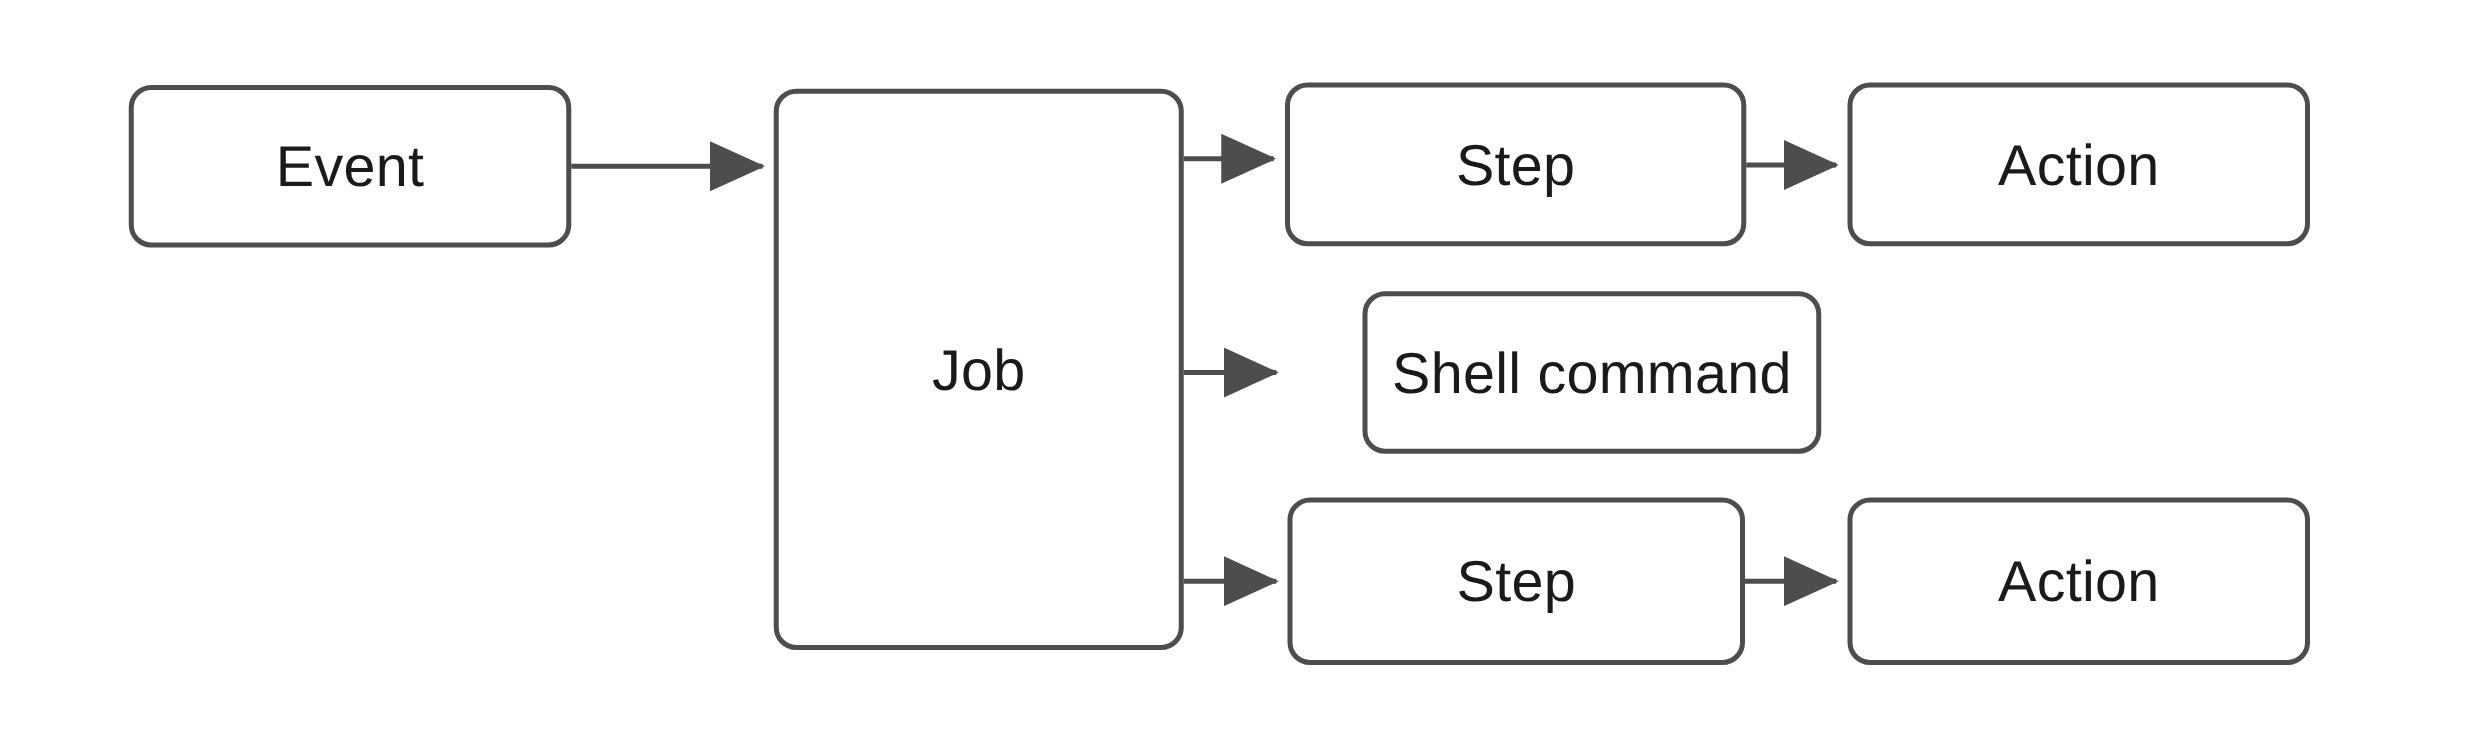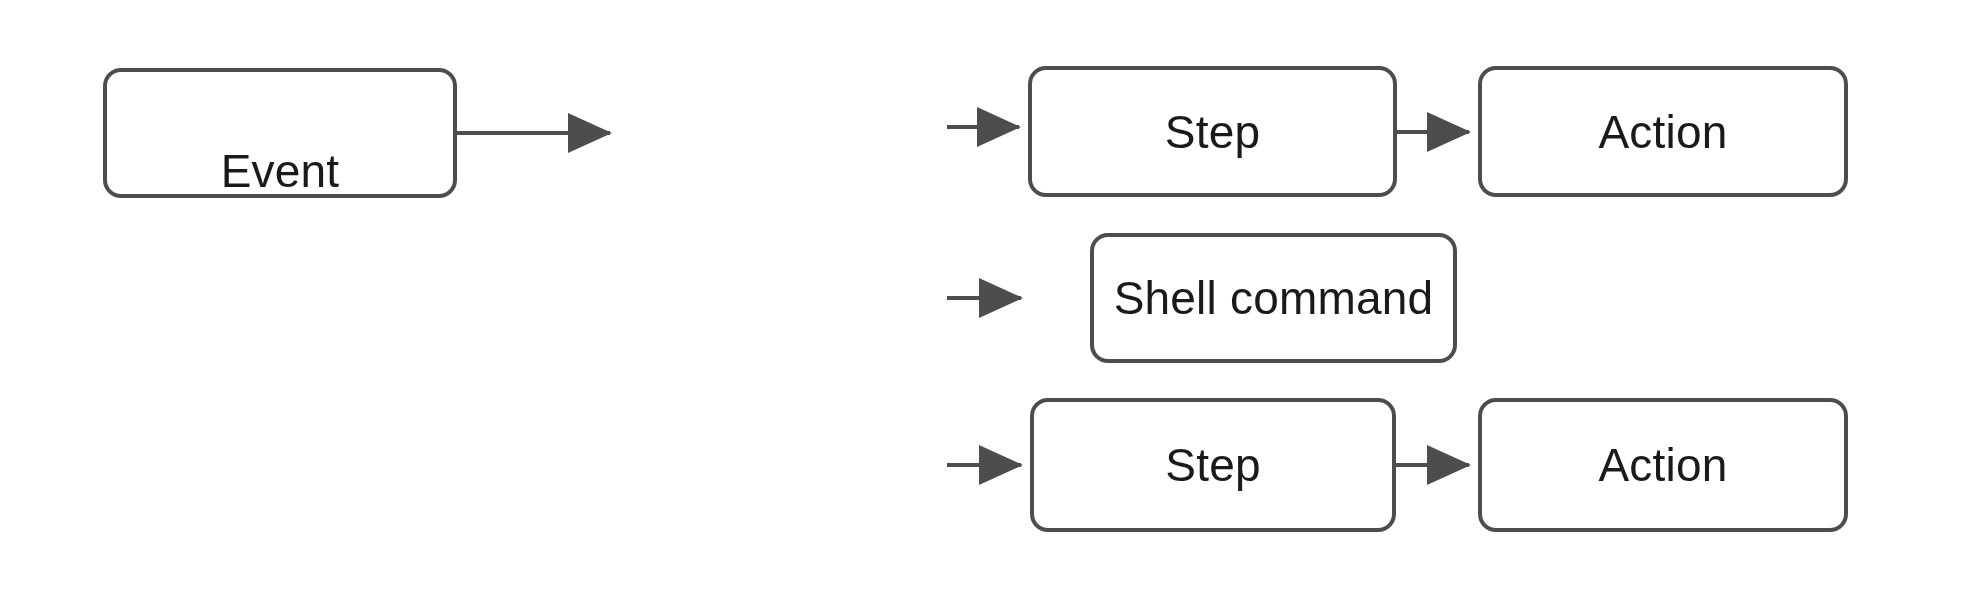--- a/index.html
+++ b/index.html
@@ -38,21 +38,21 @@
   }
   .node-label {
     font-family: "Liberation Sans", sans-serif;
     font-size: 46px;
     line-height: 1;
     color: #1a1a1a;
     white-space: nowrap;
     letter-spacing: 0.2px;
   }
   
-  #node-event      { left: 103px; top: 68px;  width: 354px; height: 130px; align-items: flex-end; }
+  #node-event      { left: 103px; top: 68px;  width: 354px; height: 130px; }
   #node-job        { left: 619px; top: 71px;  width: 328px; height: 449px; }
   #node-step-1     { left: 1028px; top: 66px;  width: 369px; height: 131px; }
   #node-action-1   { left: 1478px; top: 66px;  width: 370px; height: 131px; }
   #node-shell      { left: 1090px; top: 233px; width: 367px; height: 130px; }
   #node-step-2     { left: 1030px; top: 398px; width: 366px; height: 134px; }
   #node-action-2   { left: 1478px; top: 398px; width: 370px; height: 134px; }
 </style>
 </head>
 <body>
 
@@ -82,20 +82,23 @@
     </g>
     <g>
       <line x1="1396" y1="465" x2="1469" y2="465" stroke="#4d4d4d" stroke-width="4" marker-end="url(#arrowhead)"></line>
     </g>
   </svg>
 
   <div class="node" id="node-event">
     <span class="node-label">Event</span>
   </div>
 
+  <div class="node" id="node-job">
+    <span class="node-label">Job</span>
+  </div>
 
   <div class="node" id="node-step-1">
     <span class="node-label">Step</span>
   </div>
 
   <div class="node" id="node-action-1">
     <span class="node-label">Action</span>
   </div>
 
   <div class="node" id="node-shell">

